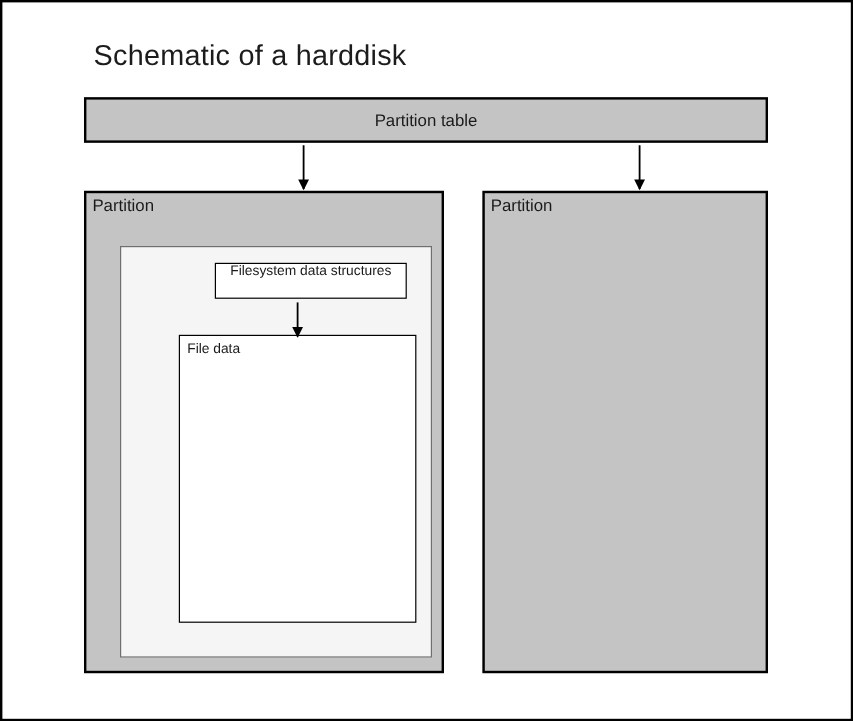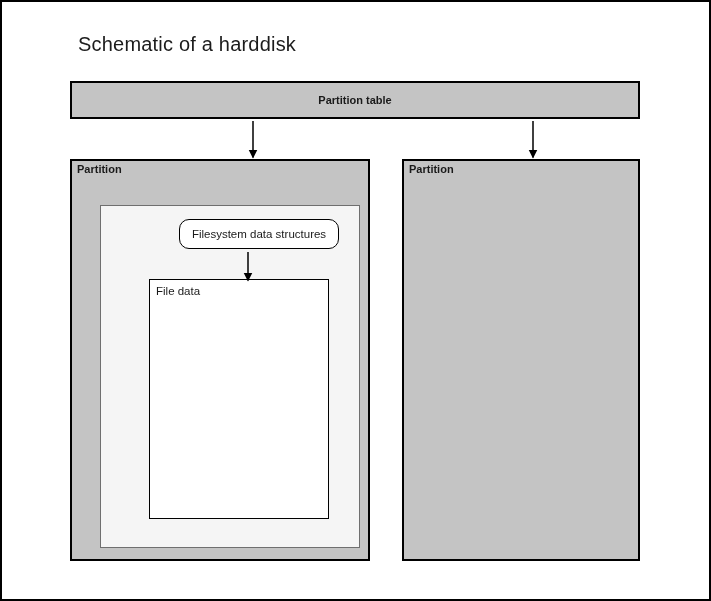--- a/index.html
+++ b/index.html
@@ -15,21 +15,21 @@
     box-sizing: border-box;
     border: 2px solid #000000;
     background: #ffffff;
     overflow: hidden;
   }
   .abs { position: absolute; }
 
   #page-title {
     left: 76px;
     top: 31px;
-    font-size: 20px;
+    font-size: 24px;
     letter-spacing: 0.2px;
     color: #1c1c1c;
     white-space: nowrap;
   }
 
   .gray-box {
     box-sizing: border-box;
     background: #c4c4c4;
     border: 2px solid #000000;
   }
@@ -37,22 +37,22 @@
   #partition-table {
     left: 68px;   
     top: 79px;
     width: 570px;
     height: 38px;
     display: flex;
     align-items: center;
     justify-content: center;
   }
   .box-label-bold {
-    font-size: 11px;
-    font-weight: bold;
+    font-size: 14px;
+    font-weight: normal;
     color: #1a1a1a;
     white-space: nowrap;
   }
 
   #left-partition {
     left: 68px;
     top: 157px;
     width: 300px;
     height: 402px;
   }
@@ -86,29 +86,28 @@
     border: 1.5px solid #000000;
     font-size: 11.5px;
     color: #1a1a1a;
   }
   #filesystem-structures-box {
     left: 78px;
     top: 13px;
     width: 160px;
     height: 30px;
     display: flex;
-    align-items: center;
+    align-items: flex-start;
     justify-content: center;
     white-space: nowrap;
-    border-radius: 10px;
   }
   #file-data-box {
     left: 48px;
     top: 73px;
-    width: 180px;
+    width: 198px;
     height: 240px;
     padding: 5px 0 0 6px;
   }
 
   #arrow-overlay {
     position: absolute;
     left: 0;
     top: 0;
     width: 711px;
     height: 601px;

